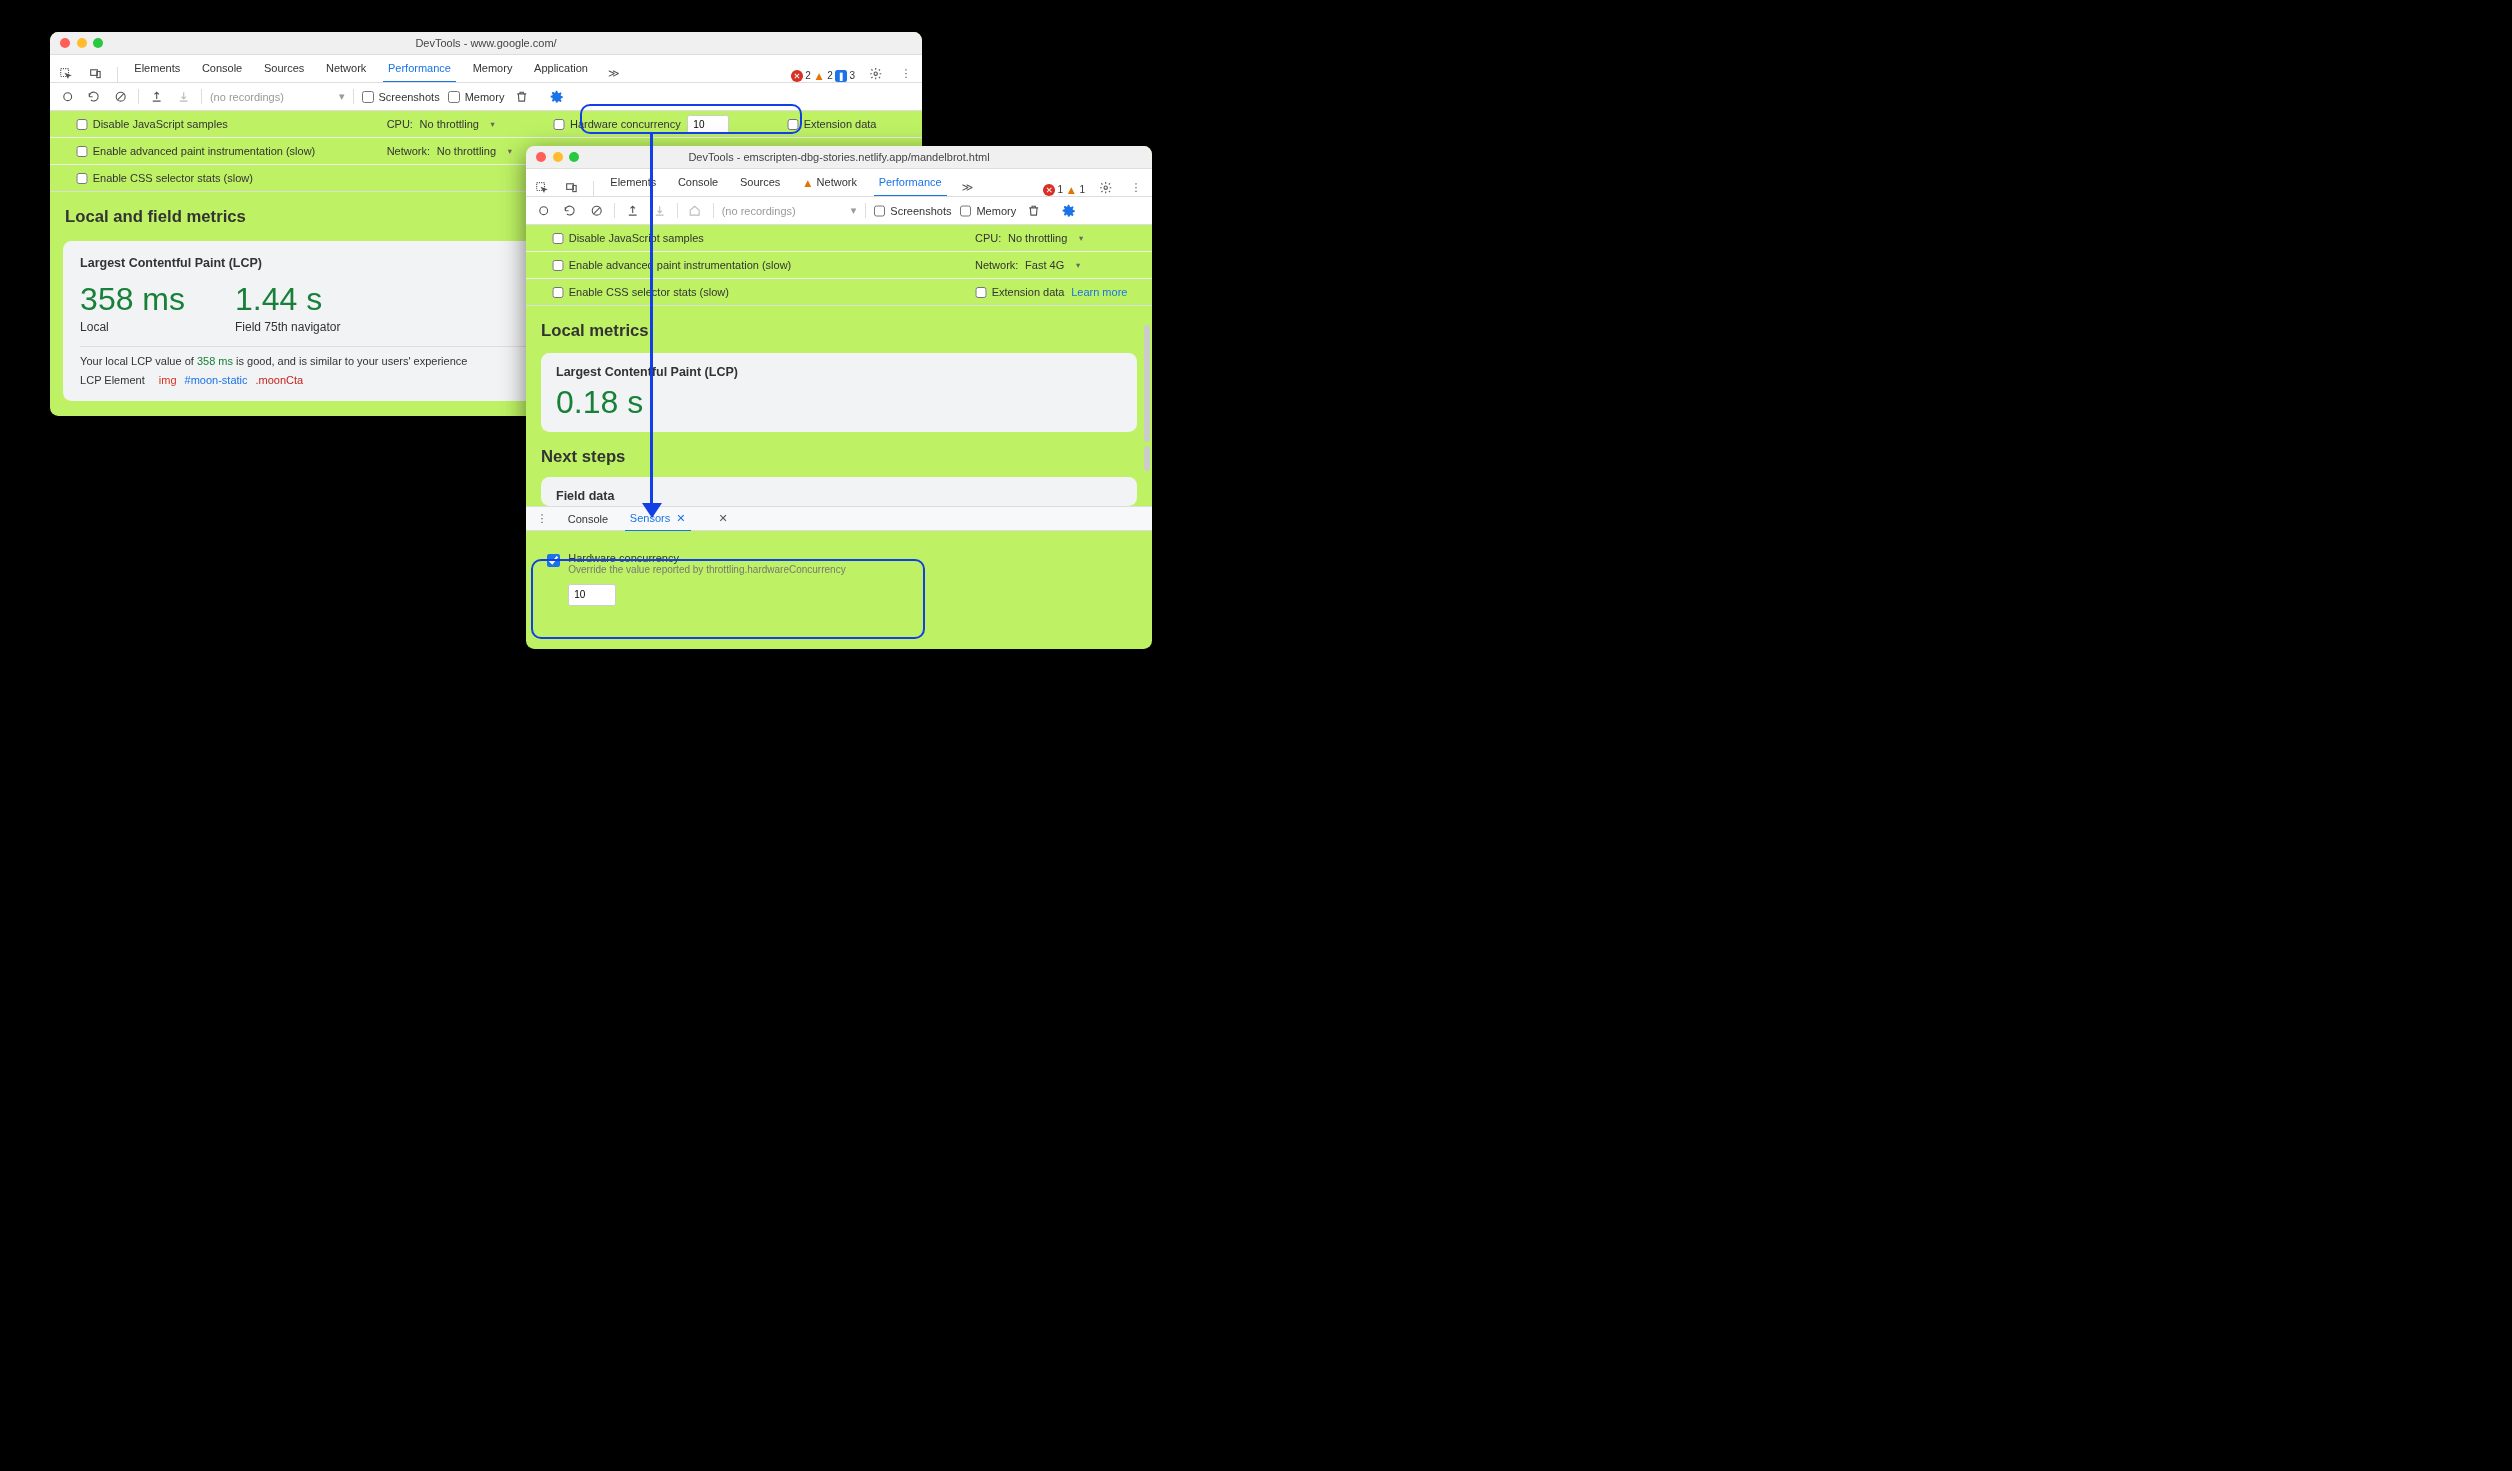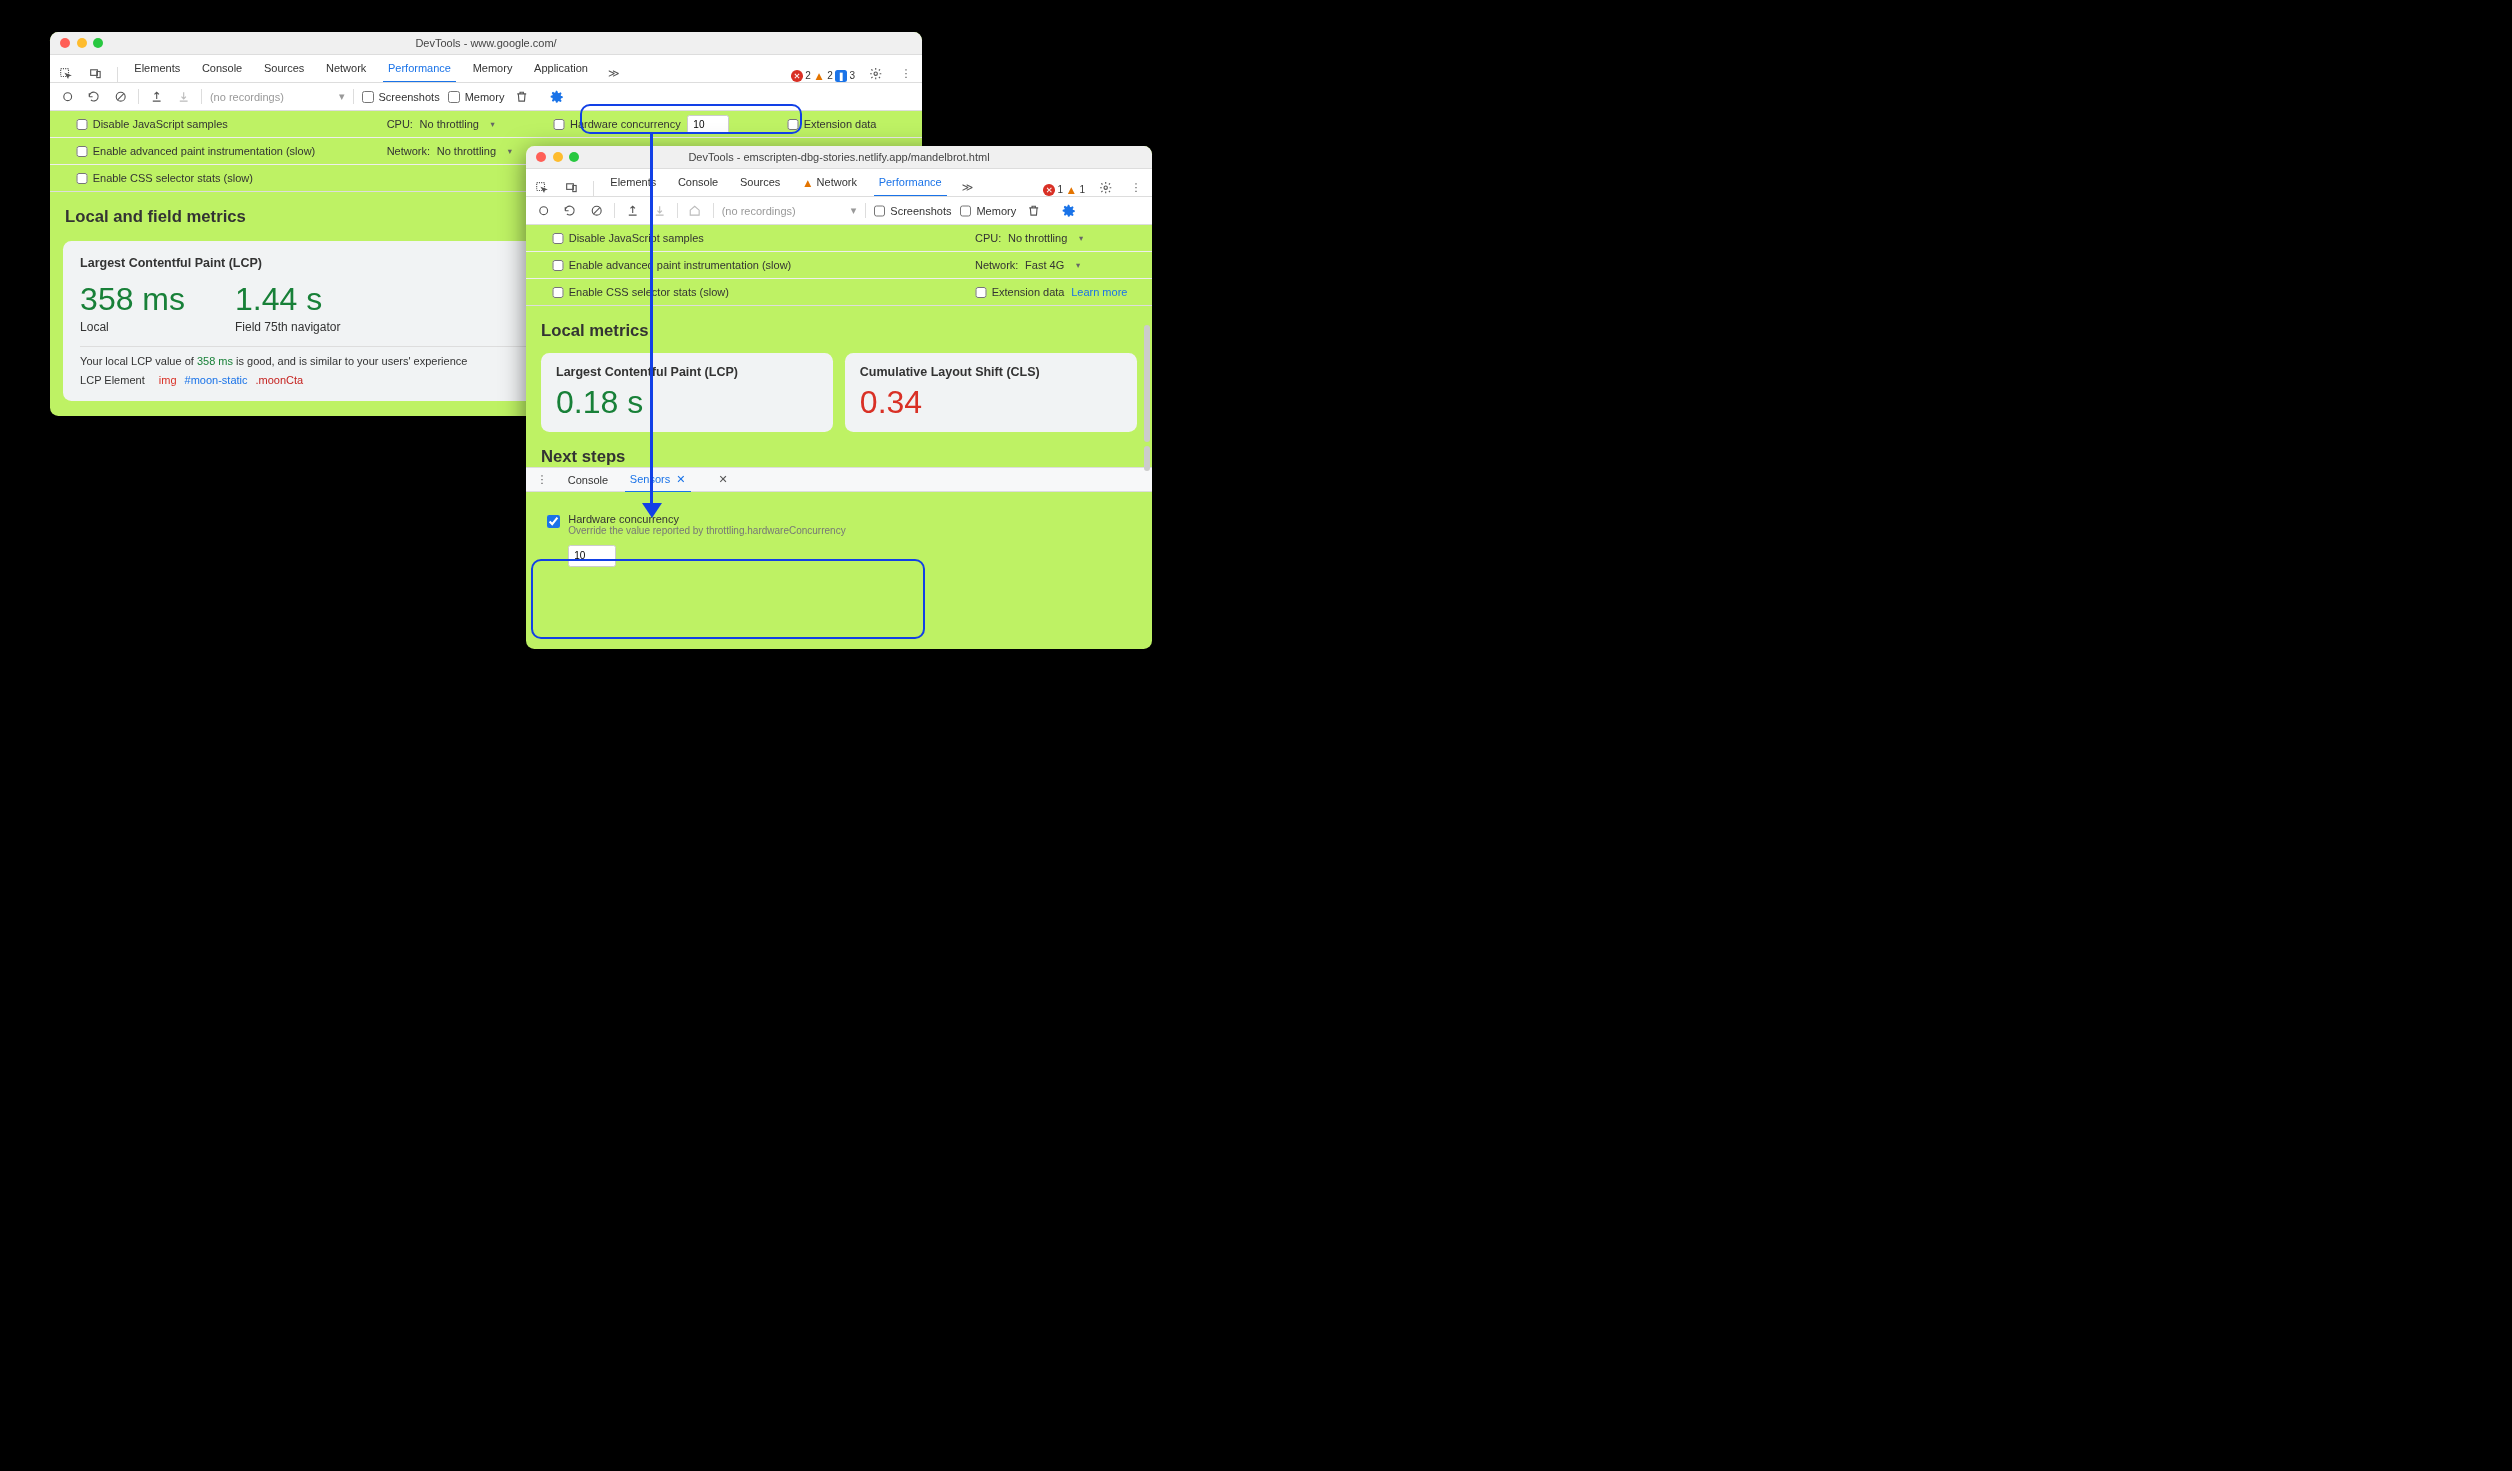--- a/index.html
+++ b/index.html
@@ -392,27 +392,26 @@
   </div>
 
   <div style="position:relative;">
     <div class="mini-scroll" style="top:3.3px;height:117px;"></div>
     <div class="h2">Local metrics</div>
     <div style="display:flex; gap:11.7px; margin:11.7px 15px 0;">
       <div class="card" style="flex:1; margin:0; padding:11.7px 15px;">
         <div class="h3">Largest Contentful Paint (LCP)</div>
         <div class="big-g" style="margin-top:5px">0.18 s</div>
       </div>
-      <div class="card" style="flex:1; margin:0; padding:11.7px 15px;">
-        <div class="h3">Cumulative Layout Shift (CLS)</div>
-        <div class="big-r" style="margin-top:5px">0.34</div>
-      </div>
     </div>
     <div class="mini-scroll" style="top:125px;height:25px;"></div>
     <div class="h2">Next steps</div>
+    <div class="card" style="margin:10px 15px 0; padding:11.7px 15px 3.3px;">
+      <div class="h3">Field data</div>
+    </div>
   </div>
 
   <div class="drawer-tabs">
     <div class="icon-btn">⋮</div>
     <div class="tab" style="height:25px">Console</div>
     <div class="tab active" style="height:25px"><span>Sensors</span>&nbsp;&nbsp;<span>✕</span></div>
     <div class="spacer"></div>
     <div class="icon-btn">✕</div>
   </div>
   <div class="drawer-body">

